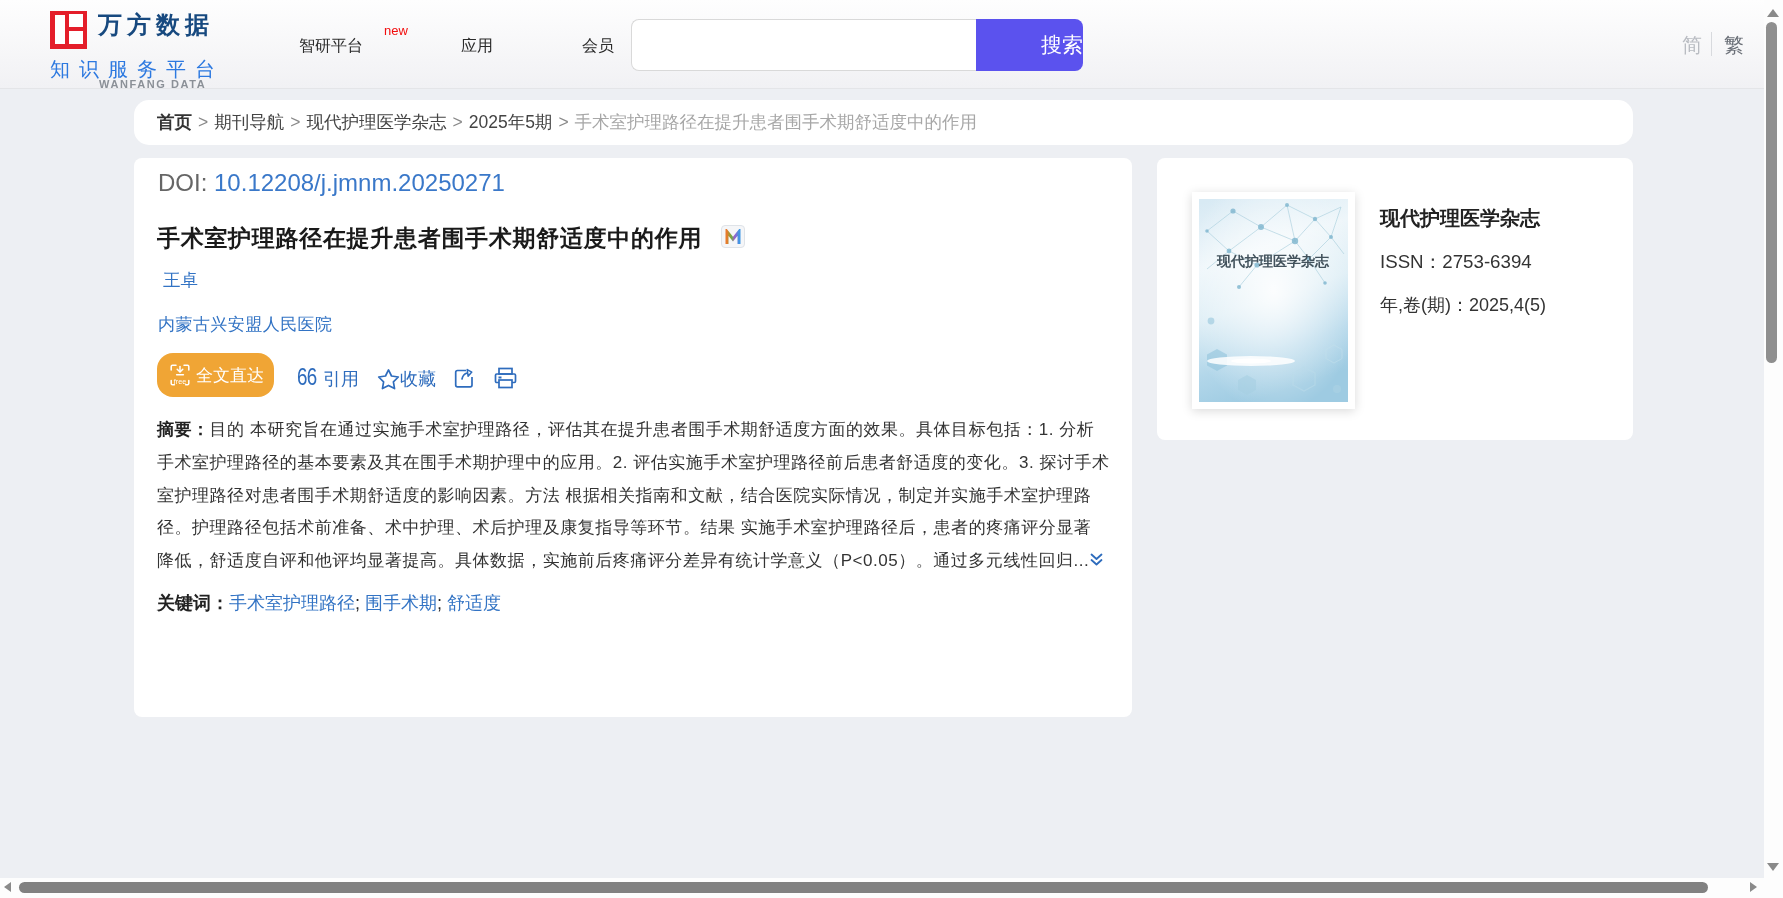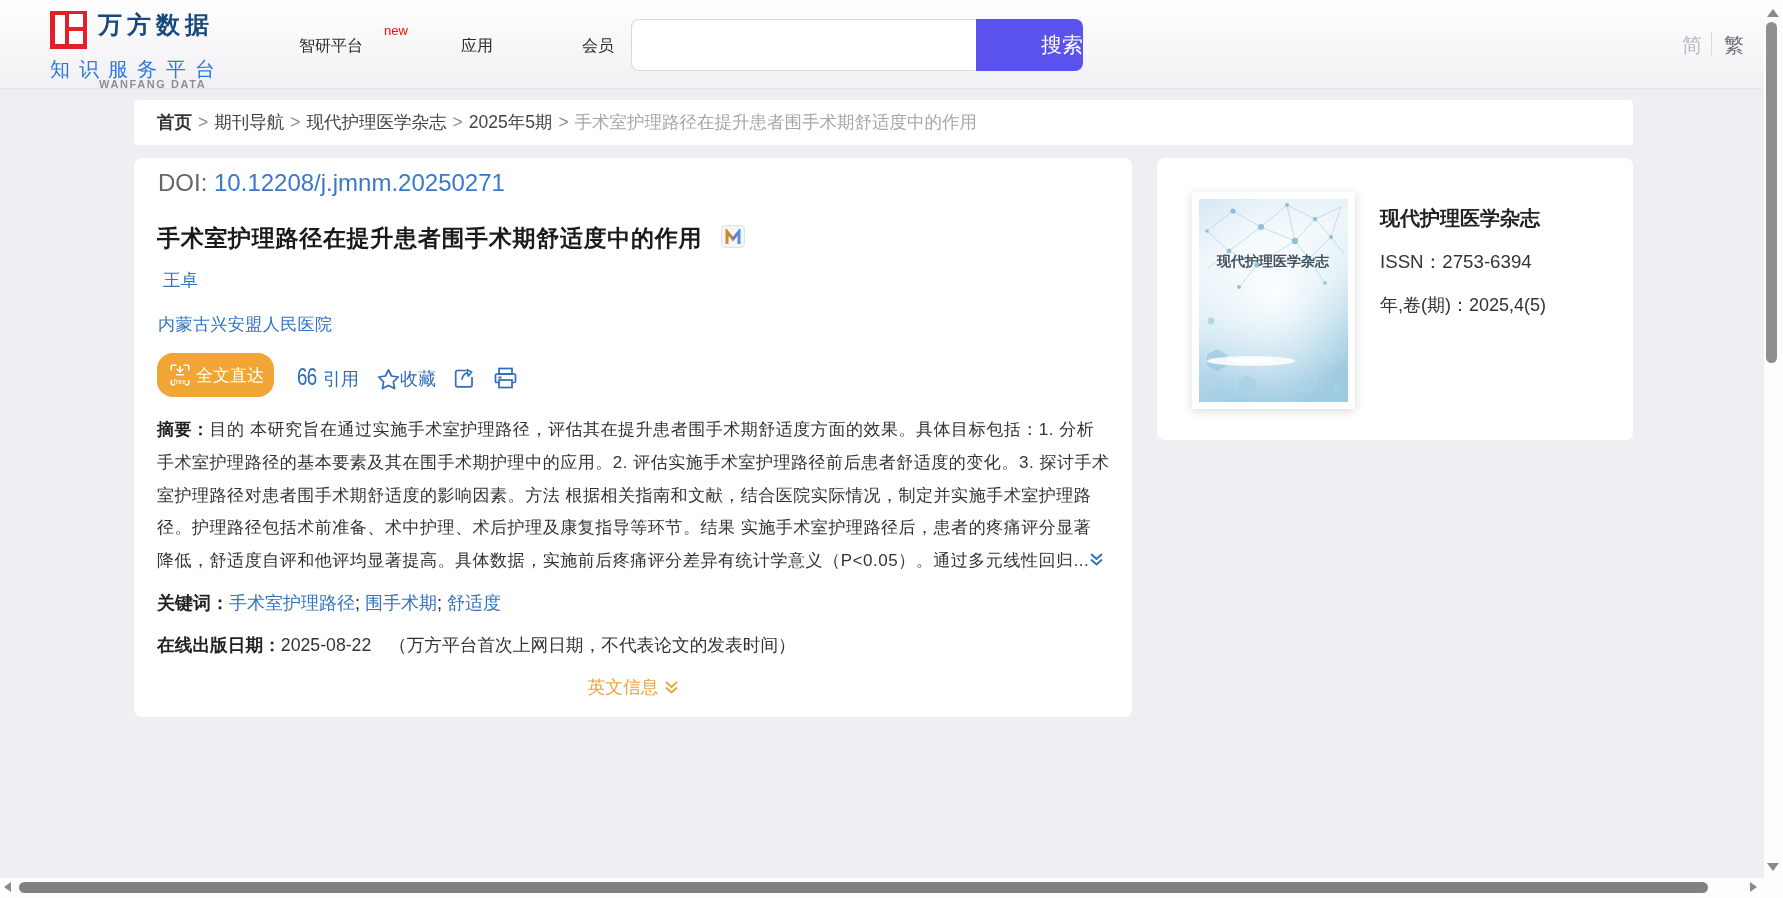--- a/index.html
+++ b/index.html
@@ -19,21 +19,21 @@
 .navitem{position:absolute;top:35px;font-size:16px;line-height:22px;color:#2b2b2b;}
 #nav-new{position:absolute;left:384px;top:23px;font-size:13px;color:#f20d0d;}
 #searchwrap{position:absolute;left:631px;top:19px;width:452px;height:52px;}
 #searchinput{position:absolute;left:0;top:0;width:346px;height:52px;background:#fff;border:1px solid #d9d9d9;border-right:none;border-radius:8px 0 0 8px;}
 #searchbtn{position:absolute;left:345px;top:0;width:107px;height:52px;background:#5b52ee;border-radius:0 8px 8px 0;color:#fff;font-size:21px;text-align:right;line-height:52px;}
 #loginbtn{position:absolute;left:1494px;top:23px;width:149px;height:44px;background:#edf3fd;border:1px solid #cbdcf6;border-radius:8px;color:#2c4d87;font-size:20px;text-align:center;line-height:42px;}
 #jian{position:absolute;left:1682px;top:34px;font-size:20px;line-height:22px;color:#b9bcc2;}
 #jfdiv{position:absolute;left:1711px;top:32px;width:1px;height:24px;background:#d8dade;}
 #fan{position:absolute;left:1724px;top:34px;font-size:20px;line-height:22px;color:#6a6f77;}
 
-#crumb{position:absolute;left:134px;top:100px;width:1499px;height:45px;background:#fff;border-radius:4px;font-size:17.5px;line-height:45px;color:#444;white-space:nowrap;}
+#crumb{position:absolute;left:134px;top:100px;width:1499px;height:45px;background:#fff;border-radius:15px;font-size:17.5px;line-height:45px;color:#444;white-space:nowrap;}
 #crumb b{color:#333;}
 #crumb .sep{color:#888;padding:0 6px;}
 #crumb .last{color:#a7a7a7;}
 
 #card{position:absolute;left:134px;top:158px;width:998px;height:559px;background:#fff;border-radius:8px;}
 #doiline{position:absolute;left:24px;top:15px;font-size:24px;line-height:19px;color:#666;}
 #doiline a{color:#3a78c9;text-decoration:none;}
 #title{position:absolute;left:23px;top:68px;font-size:23px;letter-spacing:0.7px;line-height:25px;font-weight:bold;color:#1a1a1a;white-space:nowrap;}
 #mbadge{position:absolute;left:587px;top:67px;width:24px;height:23px;border-radius:4px;background:#f5f6f8;border:1px solid #dfe3e8;text-align:center;}
 #author{position:absolute;left:29px;top:113px;font-size:17.5px;line-height:19px;color:#3273c4;}
@@ -142,27 +142,20 @@
             <path d="M4.5 10.5 h3" stroke-width="2"></path>
           </g>
         </svg>
     <div id="abstract"><b>摘要：</b>目的 本研究旨在通过实施手术室护理路径，评估其在提升患者围手术期舒适度方面的效果。具体目标包括：1. 分析<br>手术室护理路径的基本要素及其在围手术期护理中的应用。2. 评估实施手术室护理路径前后患者舒适度的变化。3. 探讨手术<br>室护理路径对患者围手术期舒适度的影响因素。方法 根据相关指南和文献，结合医院实际情况，制定并实施手术室护理路<br>径。护理路径包括术前准备、术中护理、术后护理及康复指导等环节。结果 实施手术室护理路径后，患者的疼痛评分显著<br>降低，舒适度自评和他评均显著提高。具体数据，实施前后疼痛评分差异有统计学意义（P&lt;0.05）。通过多元线性回归...<svg width="15" height="15" viewBox="0 0 15 15" style="vertical-align:-1px;">
             <g fill="none" stroke="#2e6cbd" stroke-width="1.8" stroke-linecap="round" stroke-linejoin="round">
               <path d="M2.5 2.5 L7.5 7 L12.5 2.5"></path>
               <path d="M2.5 8 L7.5 12.5 L12.5 8"></path>
             </g>
           </svg></div>
     <div id="kw"><b>关键词：</b><a>手术室护理路径</a>; <a>围手术期</a>; <a>舒适度</a></div>
-    <div id="pubdate"><b style="color:#222;">在线出版日期：</b>2025-08-22　（万方平台首次上网日期，不代表论文的发表时间）</div>
-    <div id="eninfo">英文信息 <svg width="15" height="15" viewBox="0 0 15 15" style="vertical-align:-2px;">
-            <g fill="none" stroke="#eda23f" stroke-width="1.8" stroke-linecap="round" stroke-linejoin="round">
-              <path d="M2.5 2.5 L7.5 7 L12.5 2.5"></path>
-              <path d="M2.5 8 L7.5 12.5 L12.5 8"></path>
-            </g>
-          </svg></div>
   </div>
   <div id="side">
     <div id="cover">
       <svg id="coverimg" viewBox="0 0 149 203">
         <defs>
           <linearGradient id="cg" x1="0.1" y1="0" x2="0.35" y2="1">
             <stop offset="0" stop-color="#d8eaf4"></stop>
             <stop offset="0.3" stop-color="#eef6fa"></stop>
             <stop offset="0.55" stop-color="#dcedf5"></stop>
             <stop offset="0.8" stop-color="#b3d7ea"></stop>

